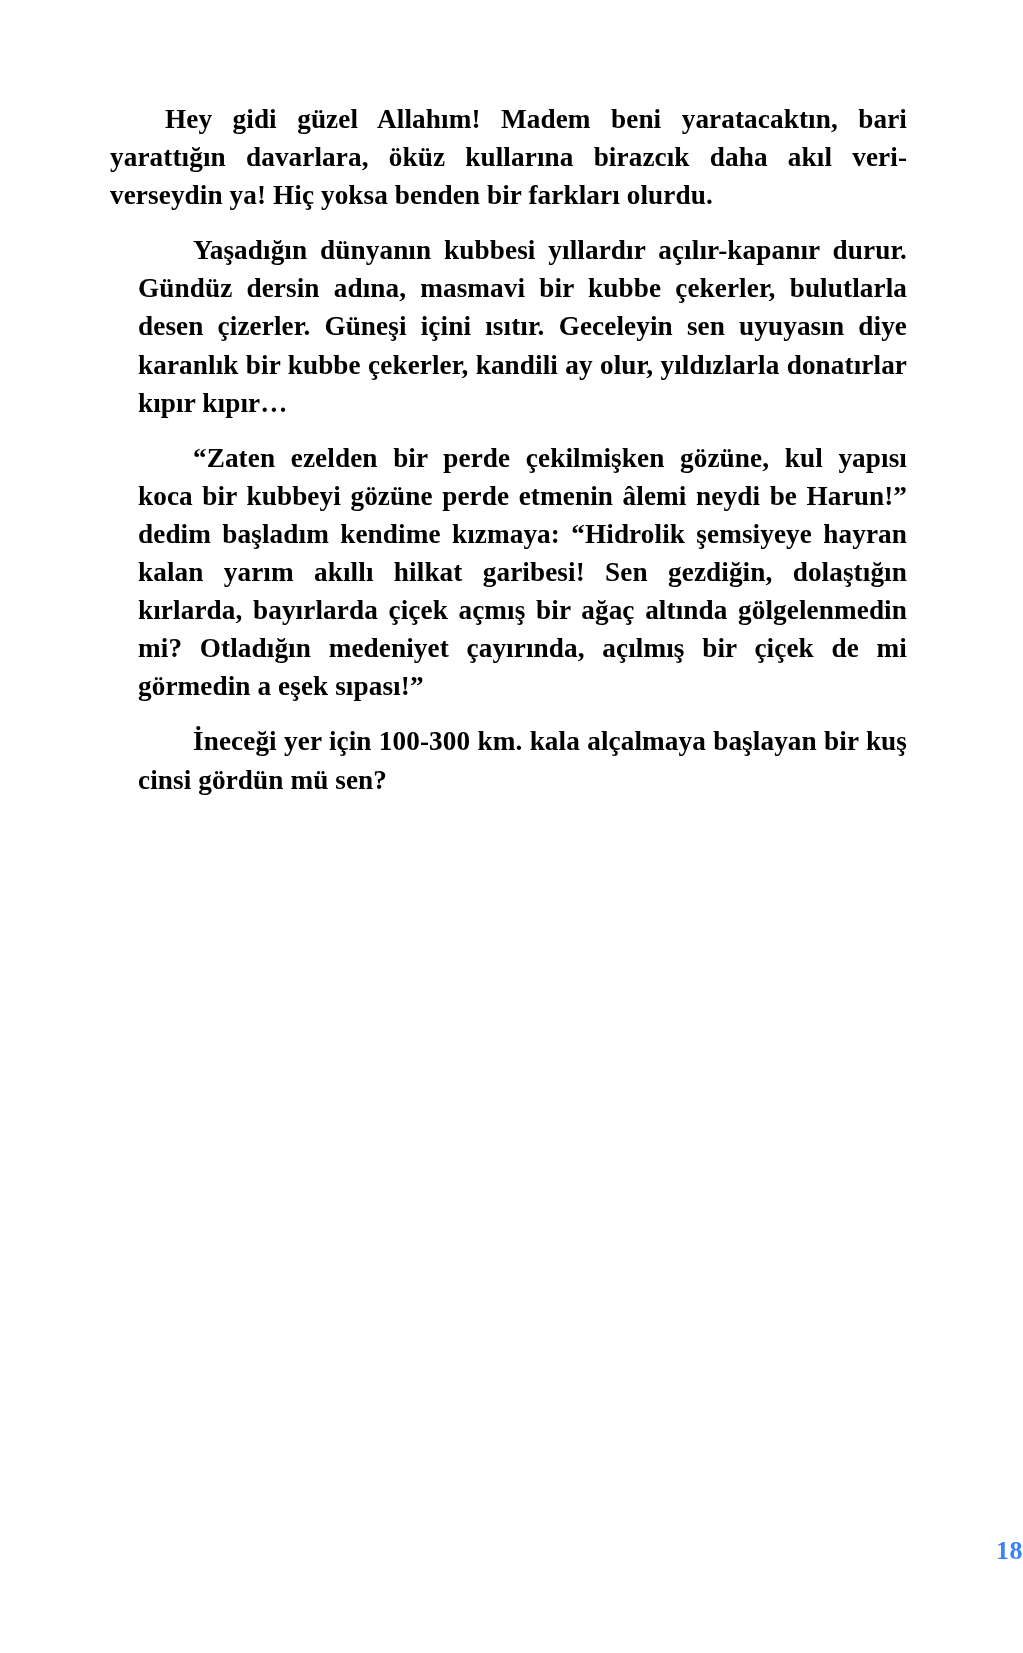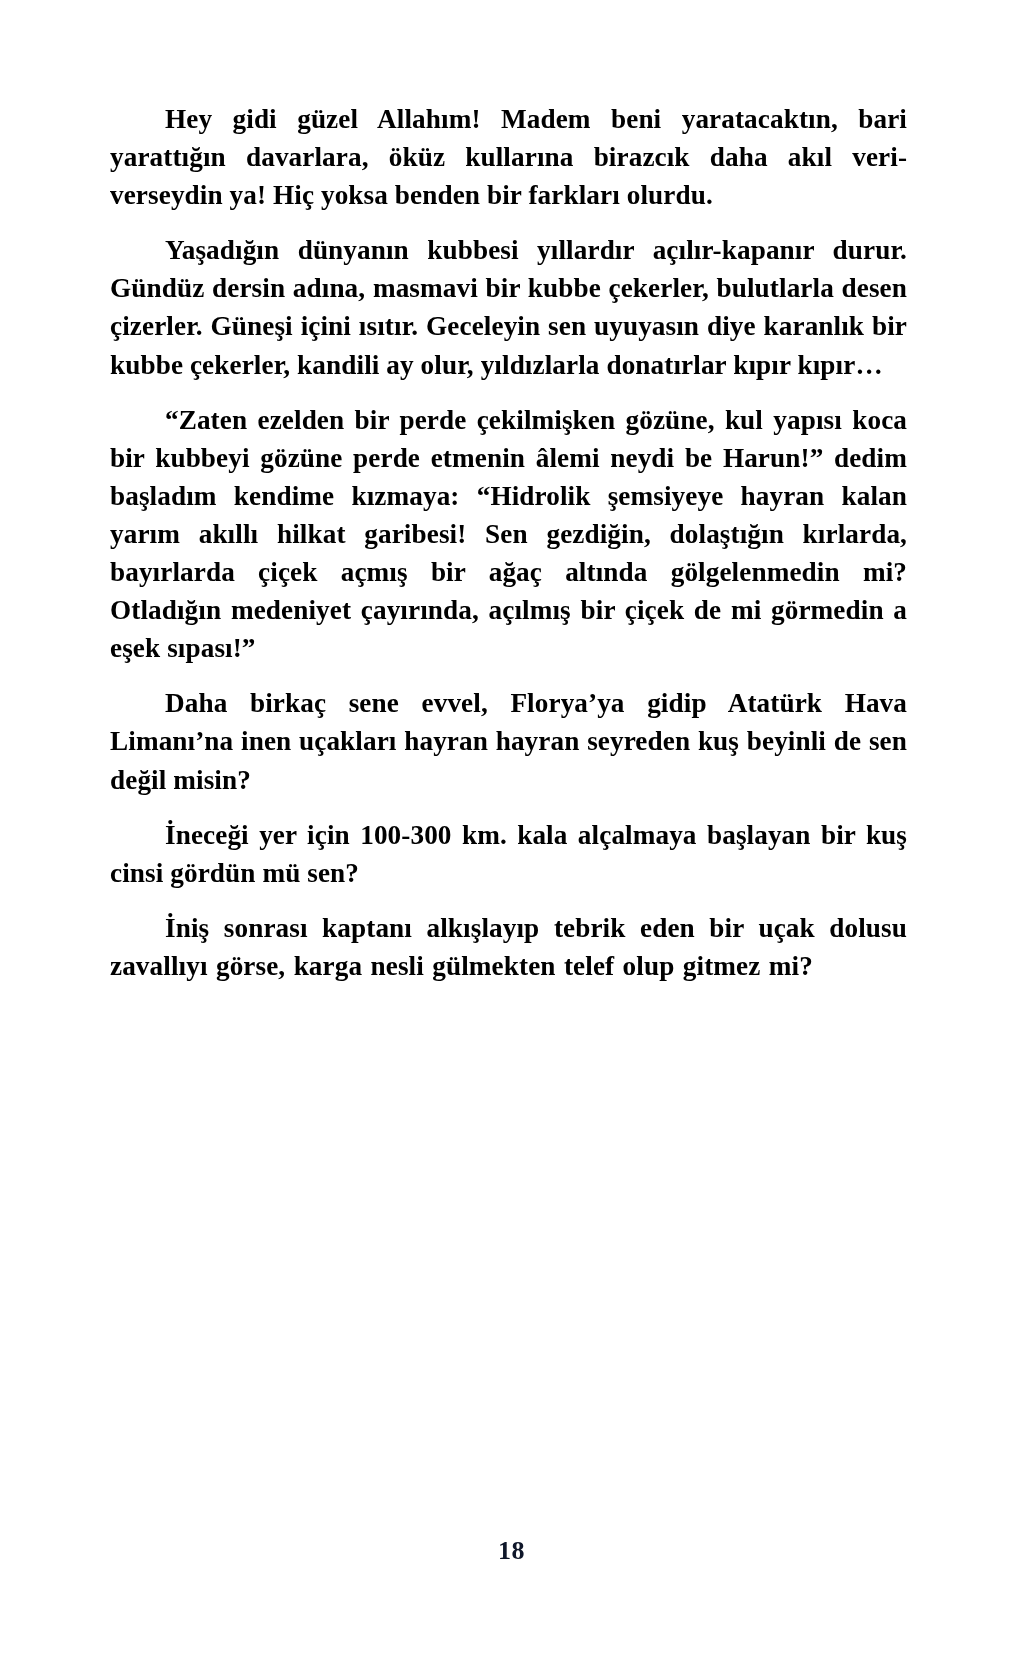--- a/index.html
+++ b/index.html
@@ -42,63 +42,62 @@
     text-indent: 55px;
     hyphens: manual;
     -webkit-hyphens: manual;
     word-spacing: 0px;
     letter-spacing: 0.1px;
   }
 
   
   p.para + p.para {
     margin-top: 17px;
+    margin-left: 28px;
   }
 
   
   p.para:last-of-type {
     margin-bottom: 0;
   }
 
   
   p.para.loose {
     word-spacing: 1.5px;
   }
 
   .page-number {
     position: absolute;
     left: 0;
     right: 0;
     top: 1535px;
-    text-align: center;
+    text-align: right;
     font-size: 26px;
     line-height: 32px;
     font-family: "Liberation Serif", "DejaVu Serif", serif;
-    color: #0f172a;
+    color: #3b82f6;
     letter-spacing: 0.5px;
   }
 </style>
 </head>
 <body>
 
 <div class="page">
 
   <div class="text-column">
 
     <p class="para">Hey gidi güzel Allahım! Madem beni yaratacaktın, bari yarattığın davarlara, öküz kullarına birazcık daha akıl veri­verseydin ya! Hiç yoksa benden bir farkları olurdu.</p>
 
     <p class="para">Yaşadığın dünyanın kubbesi yıllardır açılır-kapanır durur. Gündüz dersin adına, masmavi bir kubbe çekerler, bulutlarla desen çizerler. Güneşi içini ısıtır. Geceleyin sen uyuyasın diye karanlık bir kubbe çekerler, kandili ay olur, yıldızlarla donatırlar kıpır kıpır…</p>
 
     <p class="para">“Zaten ezelden bir perde çekilmişken gözüne, kul ya­pısı koca bir kubbeyi gözüne perde etmenin âlemi neydi be Harun!” dedim başladım kendime kızmaya: “Hidrolik şemsiyeye hayran kalan yarım akıllı hilkat garibesi! Sen gezdiğin, dolaştığın kırlarda, bayırlarda çiçek açmış bir ağaç altında gölgelenmedin mi? Otladığın medeniyet çayırında, açılmış bir çiçek de mi görmedin a eşek sıpası!”</p>
 
-    <p class="para">Daha birkaç sene evvel, Florya’ya gidip Atatürk Hava Limanı’na inen uçakları hayran hayran seyreden kuş beyinli de sen değil misin?</p>
 
     <p class="para">İneceği yer için 100-300 km. kala alçalmaya başlayan bir kuş cinsi gördün mü sen?</p>
 
-    <p class="para loose">İniş sonrası kaptanı alkışlayıp tebrik eden bir uçak dolusu zavallıyı görse, karga nesli gülmekten telef olup gitmez mi?</p>
 
 
 
   </div>
 
   <div class="page-number">18</div>
 
 </div>
 
 </body></html>

